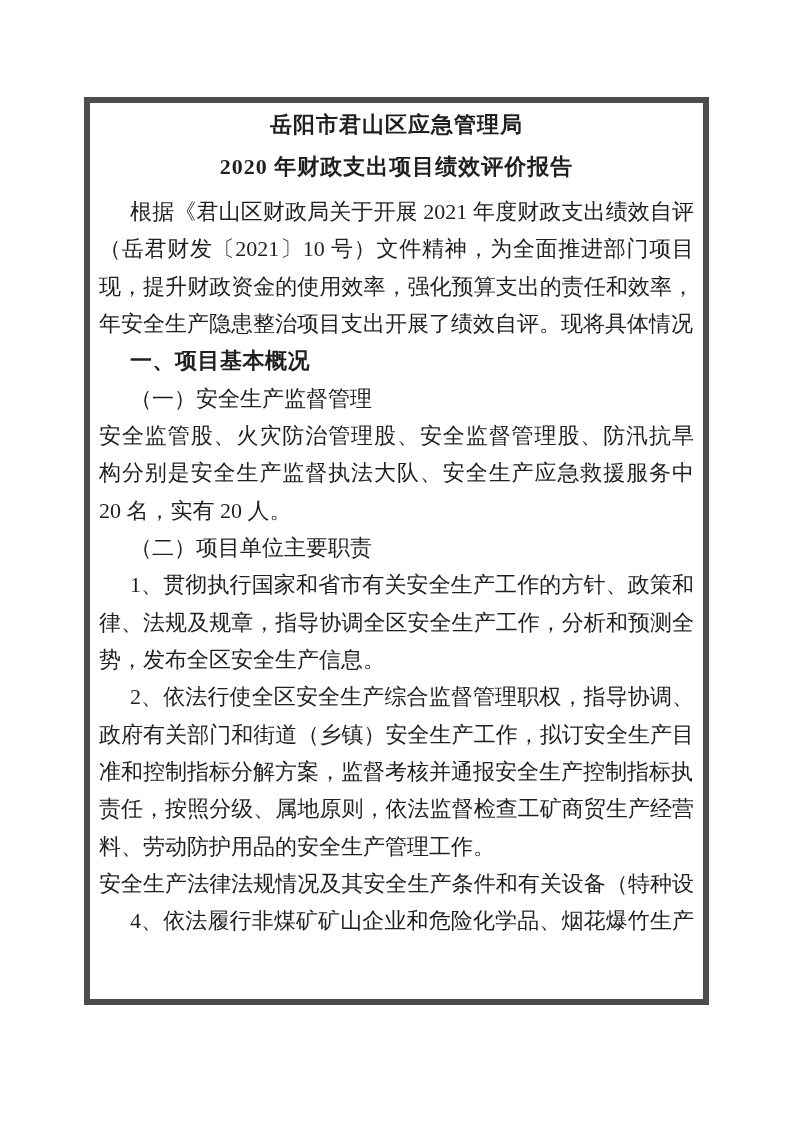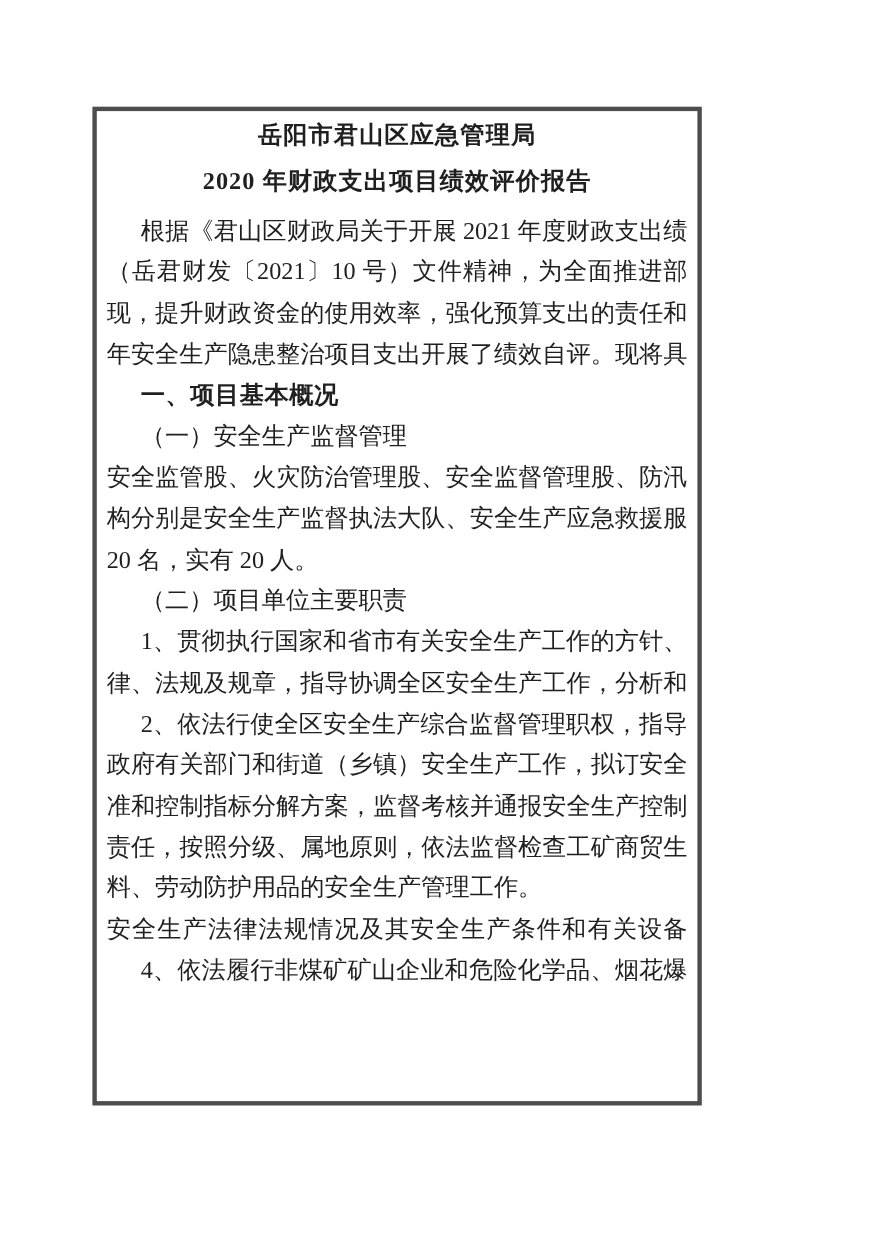--- a/index.html
+++ b/index.html
@@ -6,23 +6,23 @@
   body {
     width: 793px; height: 1122px;
     background: #ffffff;
     position: relative;
     font-family: "Liberation Serif", "DejaVu Serif", serif;
     overflow: hidden;
   }
   .docbox {
     position: absolute;
     left: 84px; top: 97px;
-    width: 554px; height: 908px;
+    width: 625px; height: 908px;
     box-sizing: border-box;
-    border: 4px solid #ef4444;
+    border: 6px solid #ef4444;
     padding: 0 9px 0 9px;
     overflow: hidden;
     background: #ffffff;
   }
   .titles { padding-top: 1px; }
   .t {
     font-size: 22px;
     font-weight: bold;
     text-align: center;
     line-height: 42px;
@@ -71,20 +71,21 @@
         <div class="bl jl">安全监管股、火灾防治管理股、安全监督管理股、防汛抗旱股；2 个二级机</div>
         <div class="bl jl">构分别是安全生产监督执法大队、安全生产应急救援服务中心。核定编制</div>
         <div class="bl">20 名，实有 20 人。</div>
       </div>
       <div class="block">
         <div class="bl ind">（二）项目单位主要职责</div>
       </div>
       <div class="block">
         <div class="bl ind jl">1、贯彻执行国家和省市有关安全生产工作的方针、政策和安全生产法</div>
         <div class="bl jl">律、法规及规章，指导协调全区安全生产工作，分析和预测全区安全生产形</div>
+        <div class="bl">势，发布全区安全生产信息。</div>
       </div>
       <div class="block">
         <div class="bl ind jl">2、依法行使全区安全生产综合监督管理职权，指导协调、监督检查区</div>
         <div class="bl jl">政府有关部门和街道（乡镇）安全生产工作，拟订安全生产目标管理考核标</div>
         <div class="bl">准和控制指标分解方案，监督考核并通报安全生产控制指标执行情况。</div>
       </div>
       <div class="block">
         <div class="bl jl">责任，按照分级、属地原则，依法监督检查工矿商贸生产经营单位贯彻执行</div>
         <div class="bl">料、劳动防护用品的安全生产管理工作。</div>
         <div class="bl jl">安全生产法律法规情况及其安全生产条件和有关设备（特种设备除外）、材</div>

